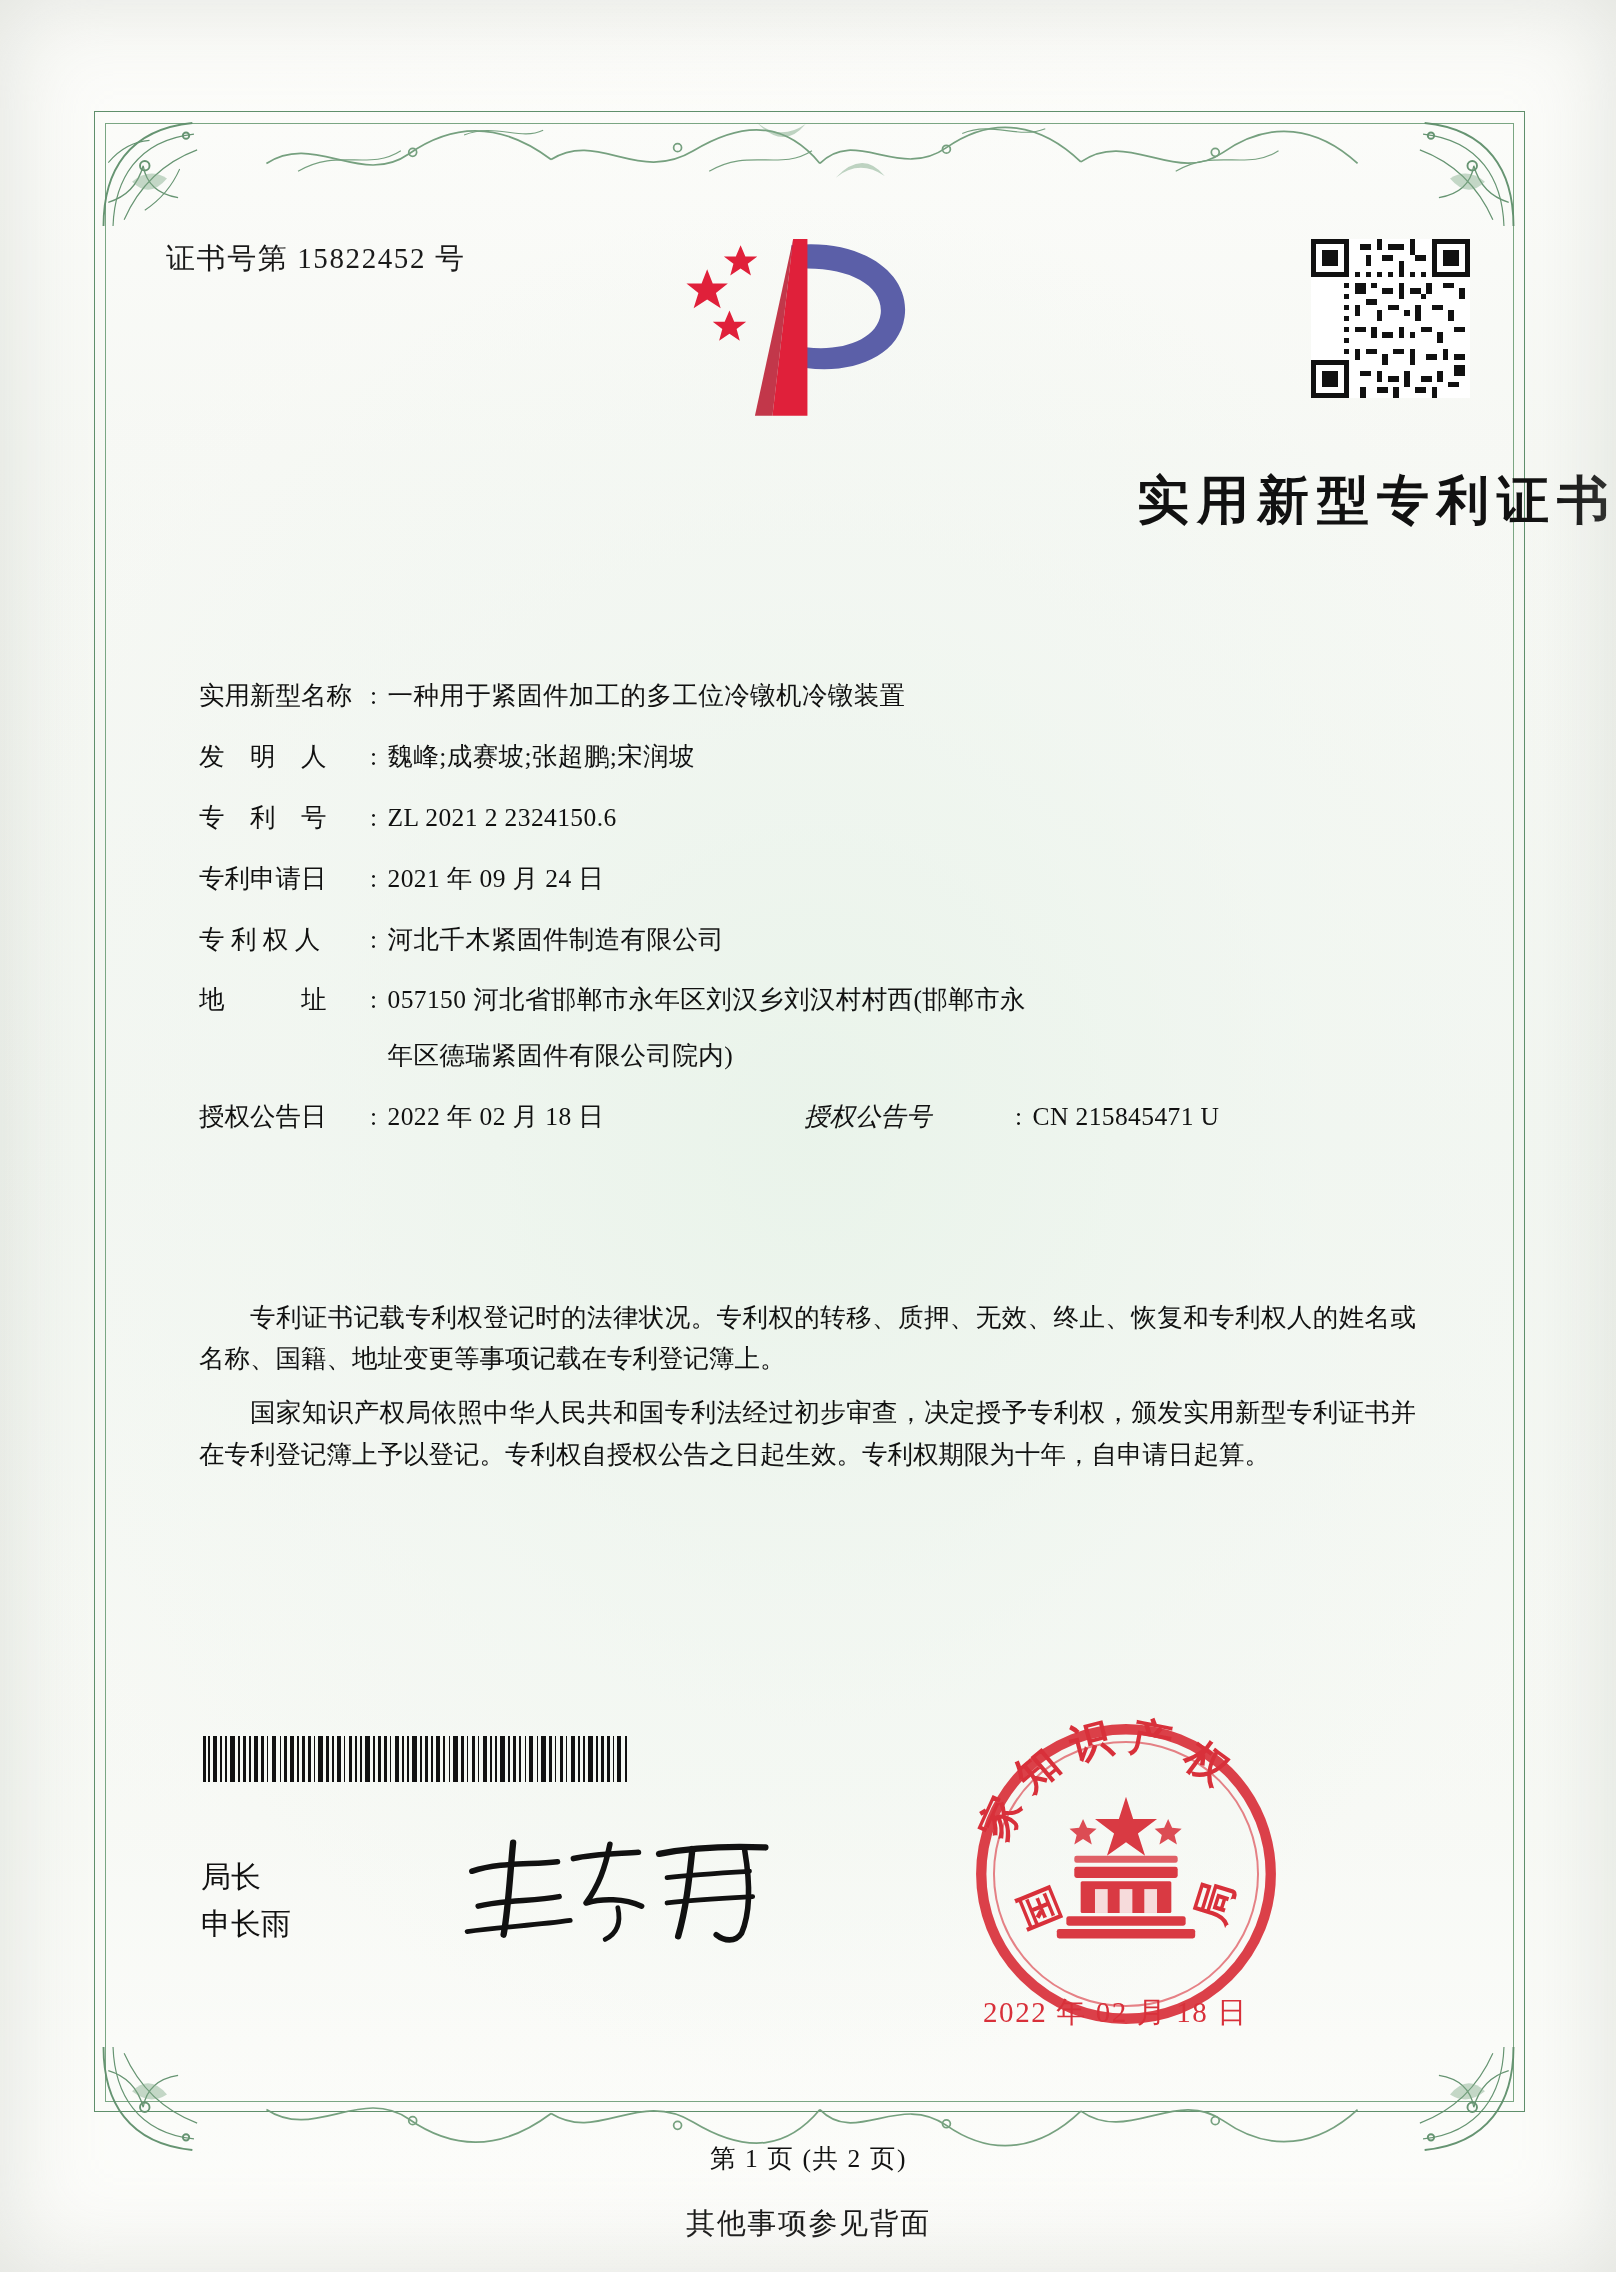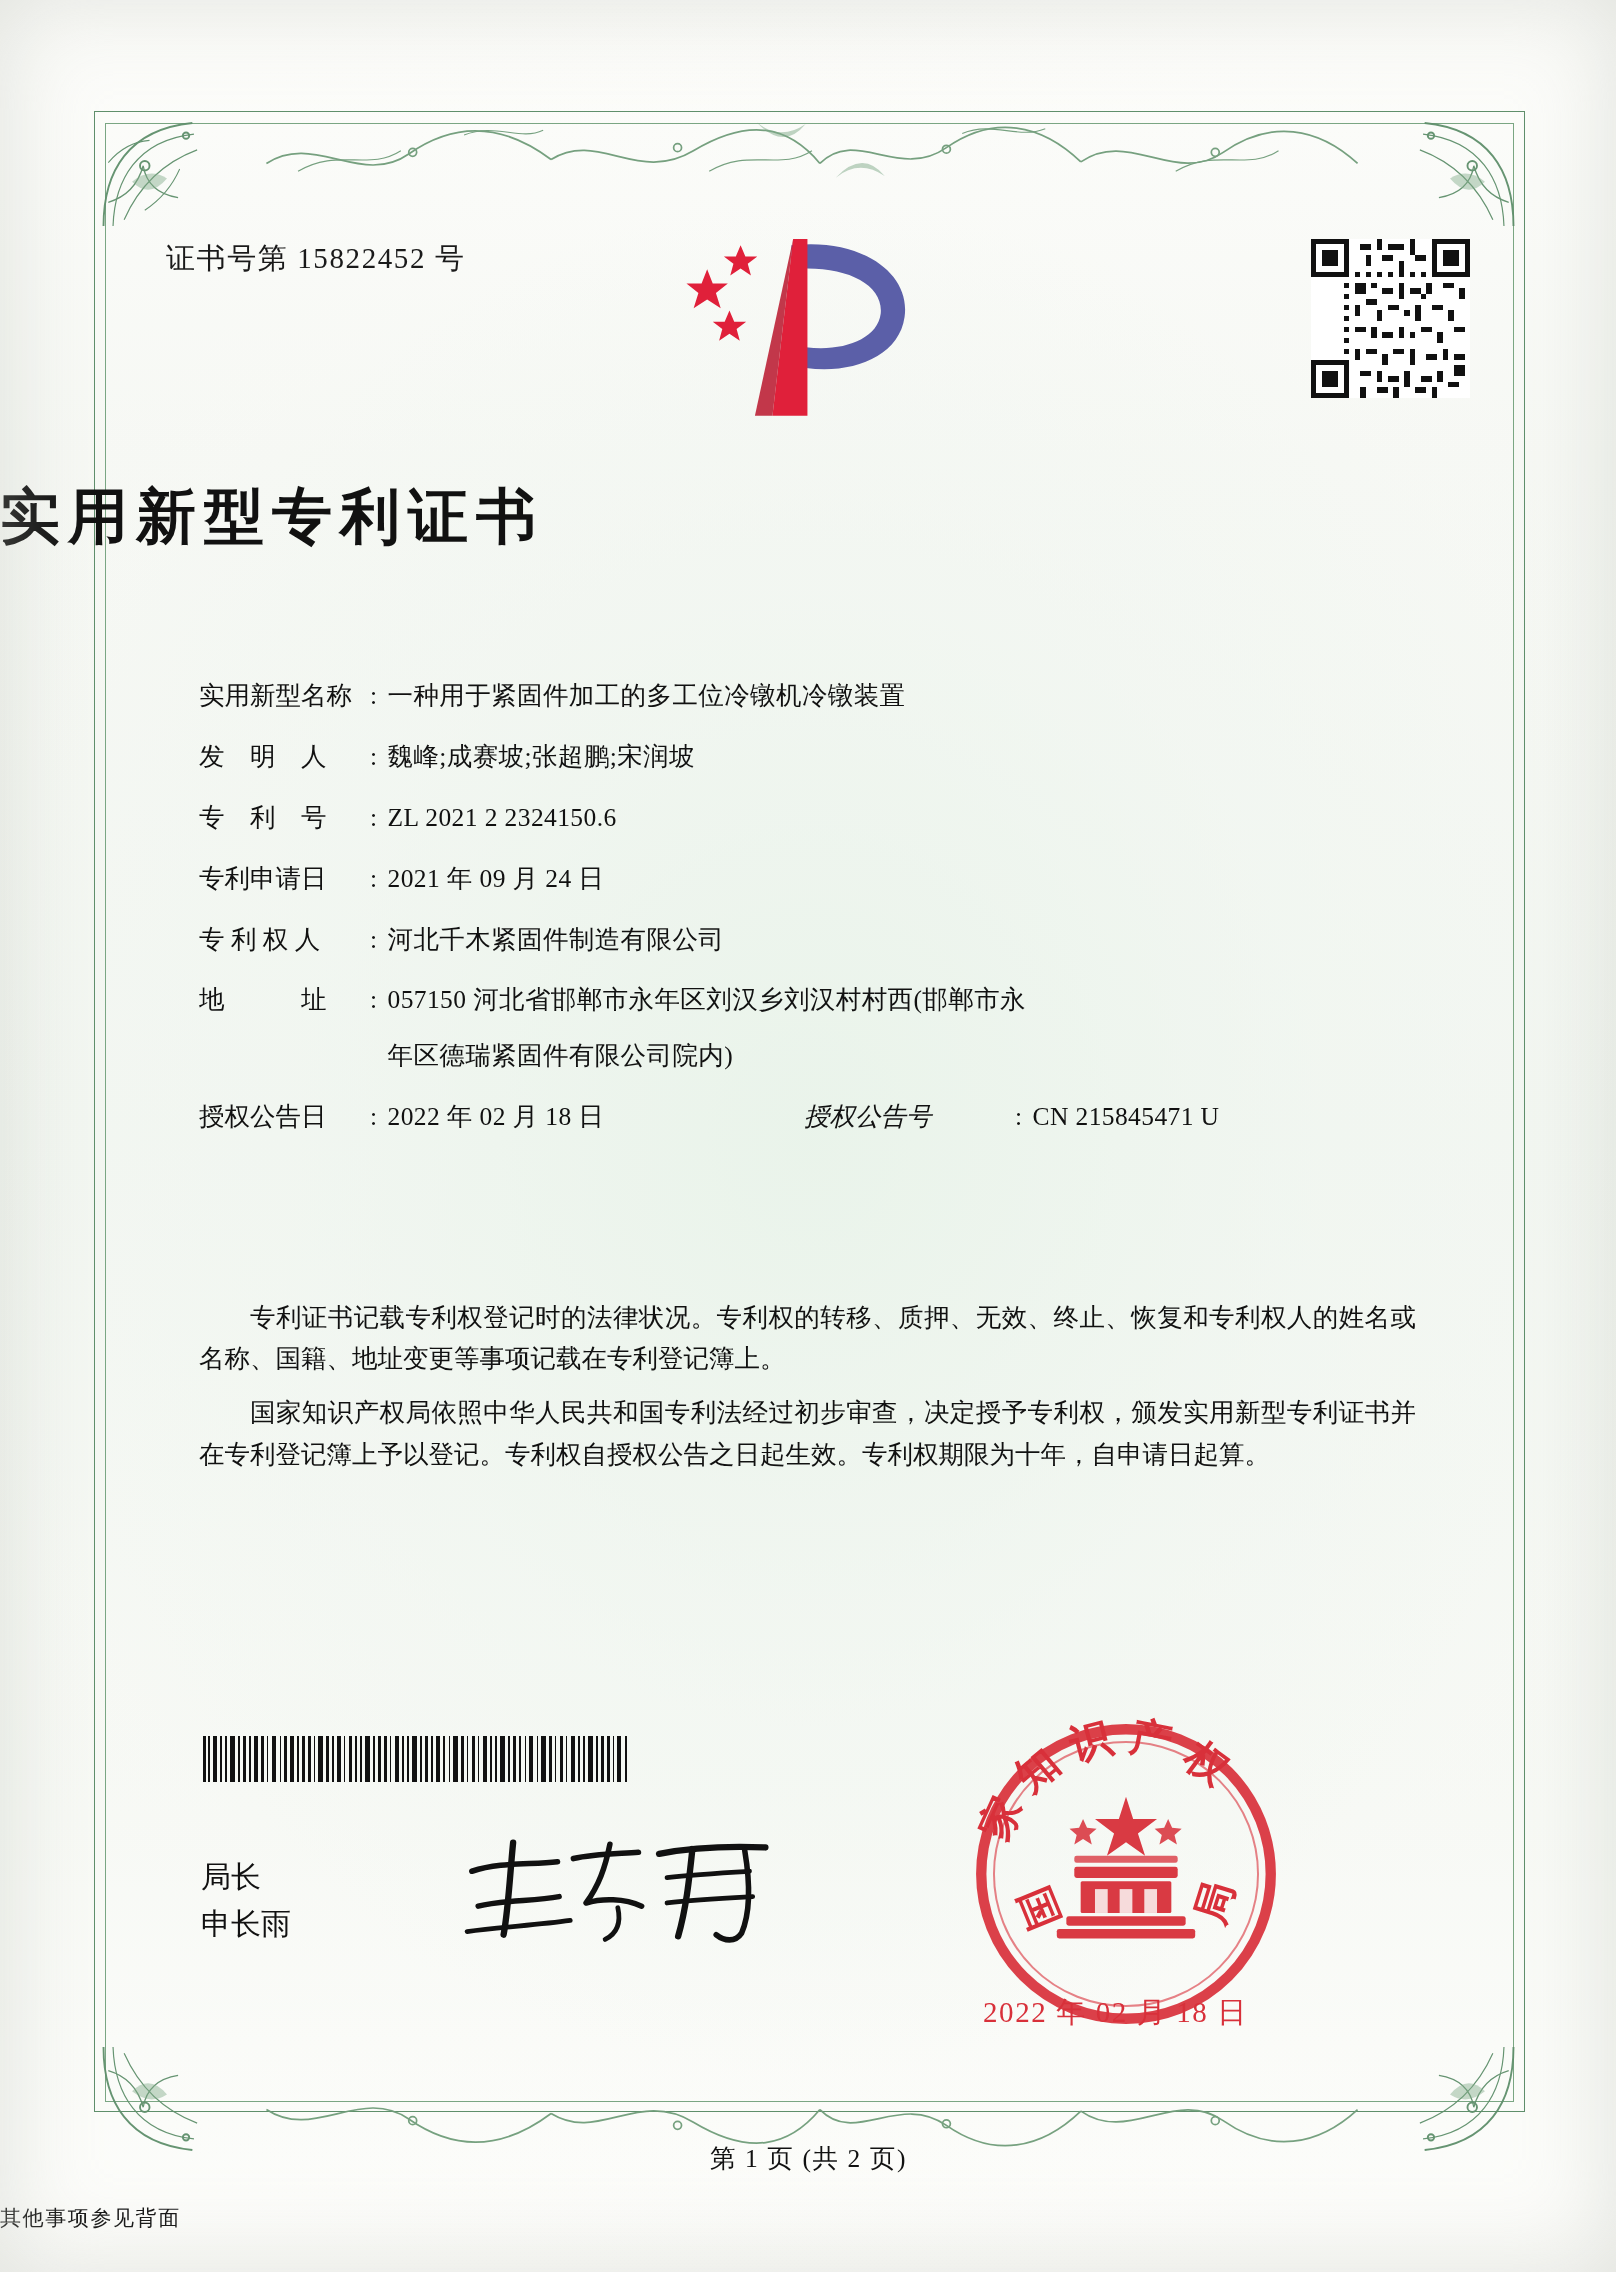--- a/index.html
+++ b/index.html
@@ -101,23 +101,23 @@
     right: 147px;
     top: 239px;
     width: 159px;
     height: 159px;
   }
 
   .title {
     position: absolute;
     left: 0;
     right: 0;
-    top: 477px;
-    text-align: left;
-    font-size: 60px;
+    top: 466px;
+    text-align: right;
+    font-size: 52px;
     font-weight: bold;
     letter-spacing: 8px;
     color: #111;
     font-family: "Liberation Serif", "DejaVu Serif", serif;
   }
 
   
   .fields {
     position: absolute;
     left: 199px;
@@ -229,22 +229,22 @@
     text-align: center;
     font-size: 25.5px;
     color: #111;
     letter-spacing: 1.6px;
   }
   .back-note {
     position: absolute;
     left: 0;
     right: 0;
     top: 2204px;
-    text-align: left;
-    font-size: 21px;
+    text-align: center;
+    font-size: 29px;
     color: #111;
     letter-spacing: 1.6px;
   }
 </style>
 </head>
 <body>
 
 <div class="page">
 
   <div class="paper-tint"></div>

